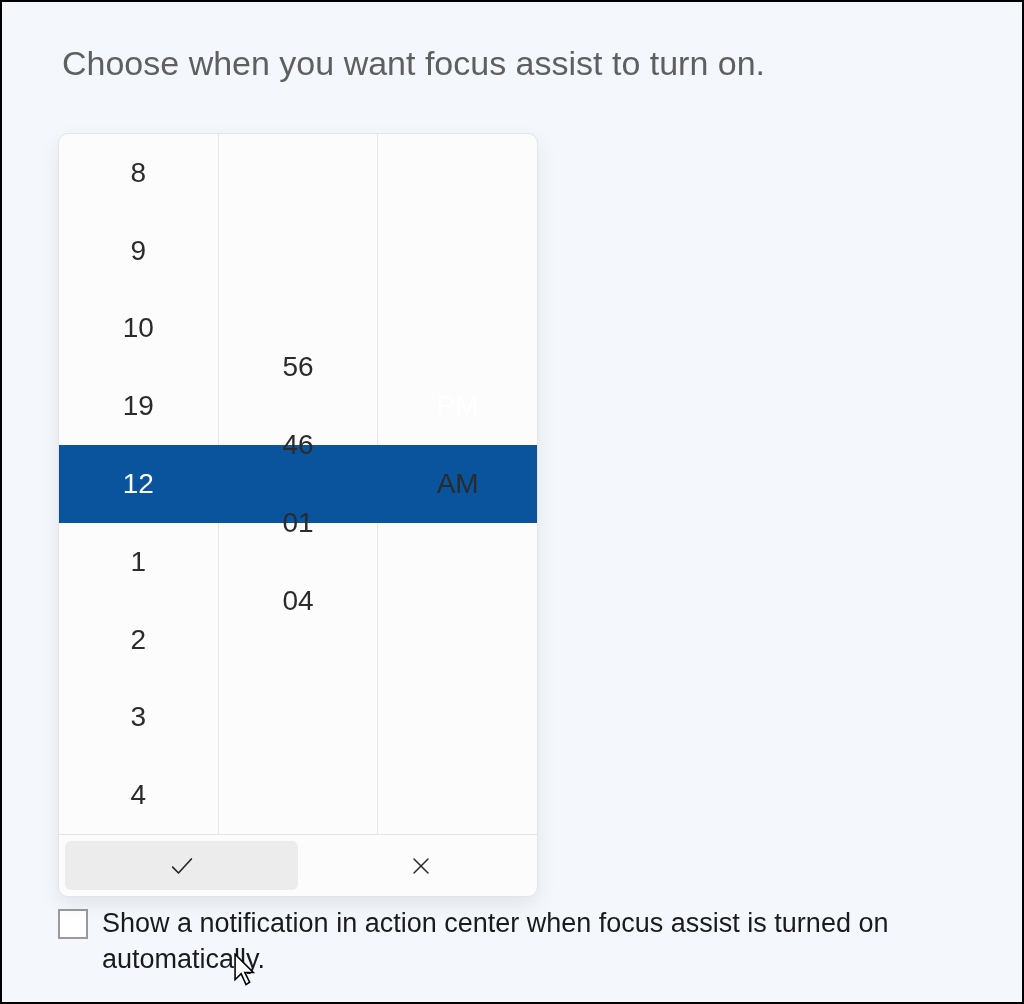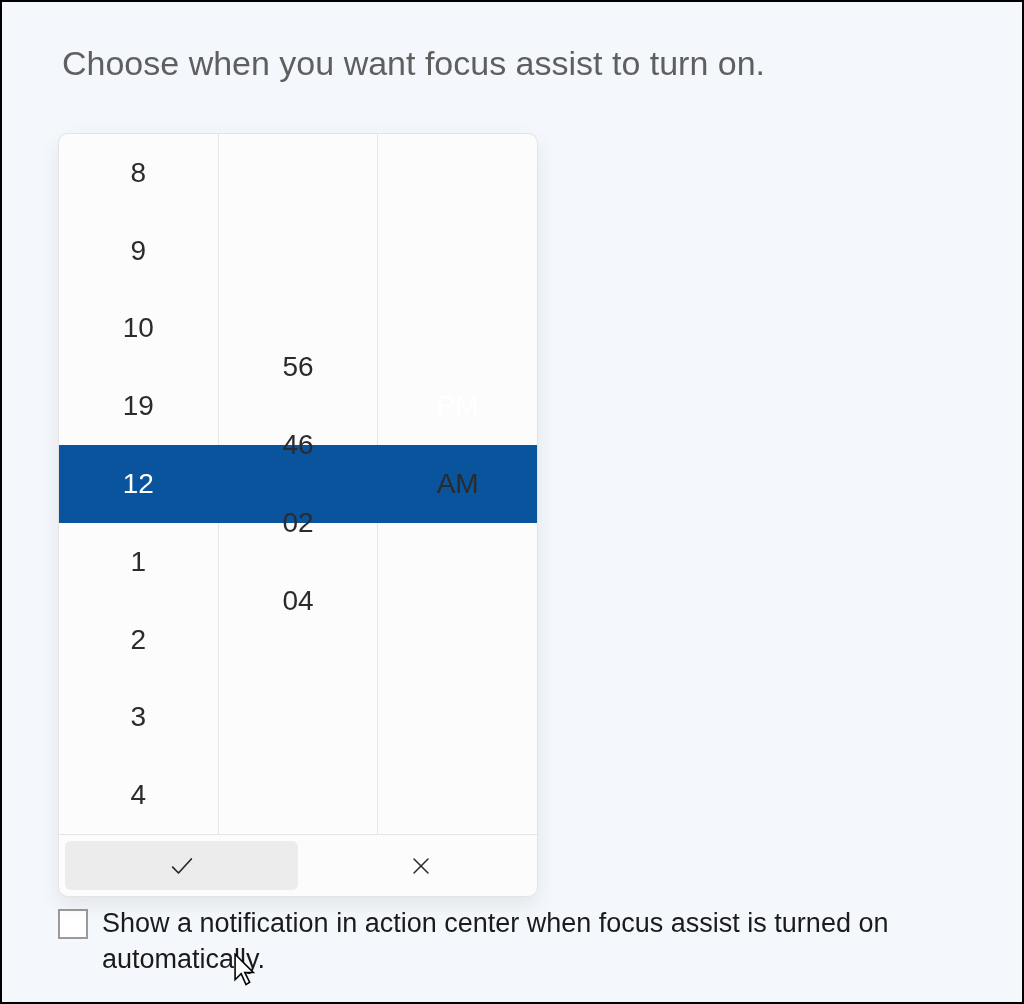--- a/index.html
+++ b/index.html
@@ -144,21 +144,21 @@
         <div class="picker-item selected">12</div>
         <div class="picker-item">1</div>
         <div class="picker-item">2</div>
         <div class="picker-item">3</div>
         <div class="picker-item">4</div>
       </div>
 
       <div class="picker-col">
         <div class="picker-item">56</div>
         <div class="picker-item">46</div>
-        <div class="picker-item">02</div>
+        <div class="picker-item">01</div>
         <div class="picker-item">04</div>
       </div>
 
       <div class="picker-col">
         <div class="picker-item blank"></div>
         <div class="picker-item blank"></div>
         <div class="picker-item blank"></div>
         <div class="picker-item selected">PM</div>
         <div class="picker-item">AM</div>
         <div class="picker-item blank"></div>

